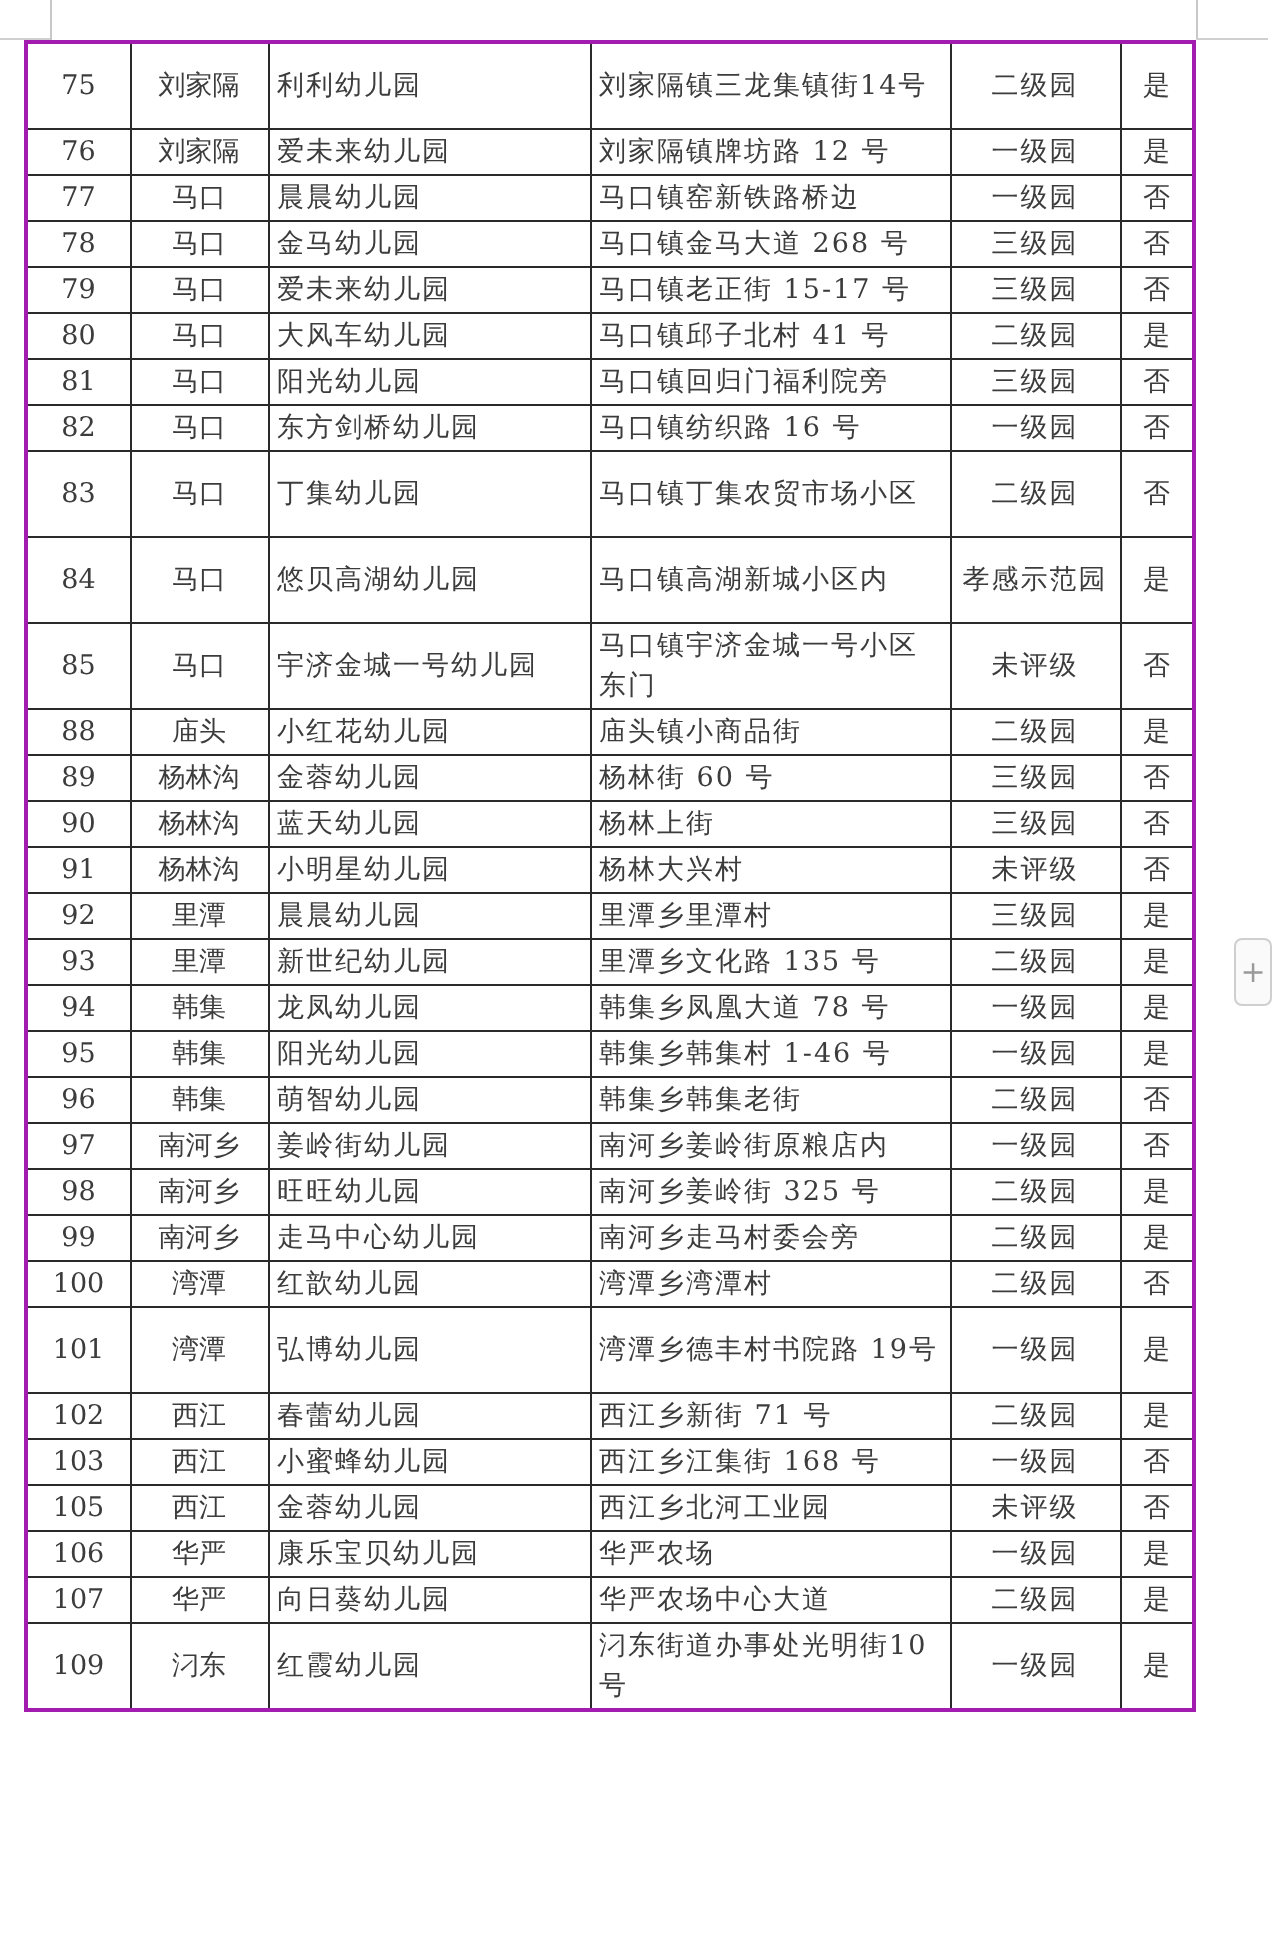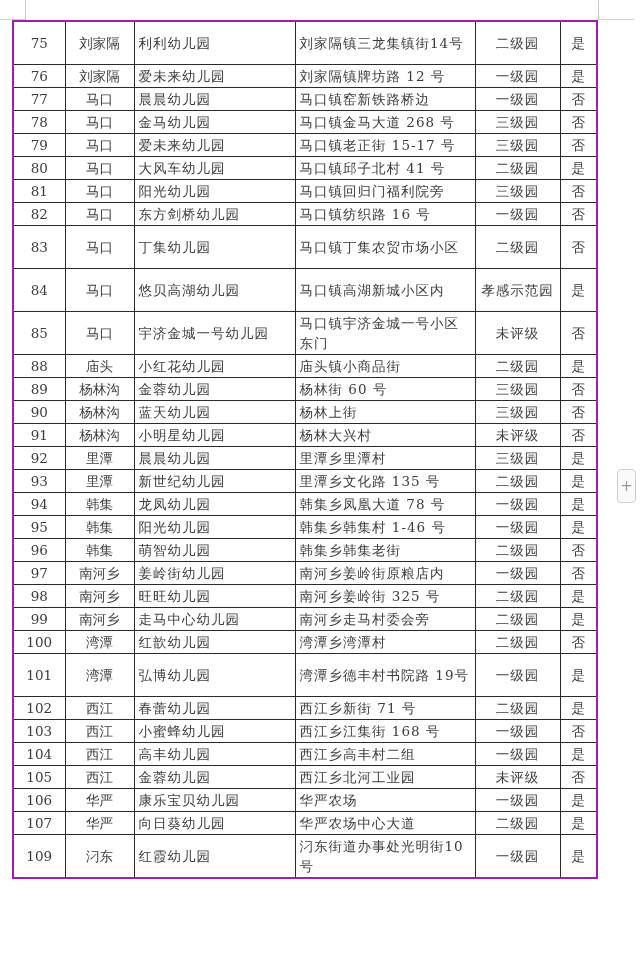--- a/index.html
+++ b/index.html
@@ -271,28 +271,20 @@
       </tr>
       <tr class="r1">
         <td class="c-no">103</td>
         <td class="c-town">西江</td>
         <td class="c-name">小蜜蜂幼儿园</td>
         <td class="c-addr">西江乡江集街 168 号</td>
         <td class="c-rank">一级园</td>
         <td class="c-flag">否</td>
       </tr>
       <tr class="r1">
-        <td class="c-no">104</td>
-        <td class="c-town">西江</td>
-        <td class="c-name">高丰幼儿园</td>
-        <td class="c-addr">西江乡高丰村二组</td>
-        <td class="c-rank">一级园</td>
-        <td class="c-flag">是</td>
-      </tr>
-      <tr class="r1">
         <td class="c-no">105</td>
         <td class="c-town">西江</td>
         <td class="c-name">金蓉幼儿园</td>
         <td class="c-addr">西江乡北河工业园</td>
         <td class="c-rank">未评级</td>
         <td class="c-flag">否</td>
       </tr>
       <tr class="r1">
         <td class="c-no">106</td>
         <td class="c-town">华严</td>

